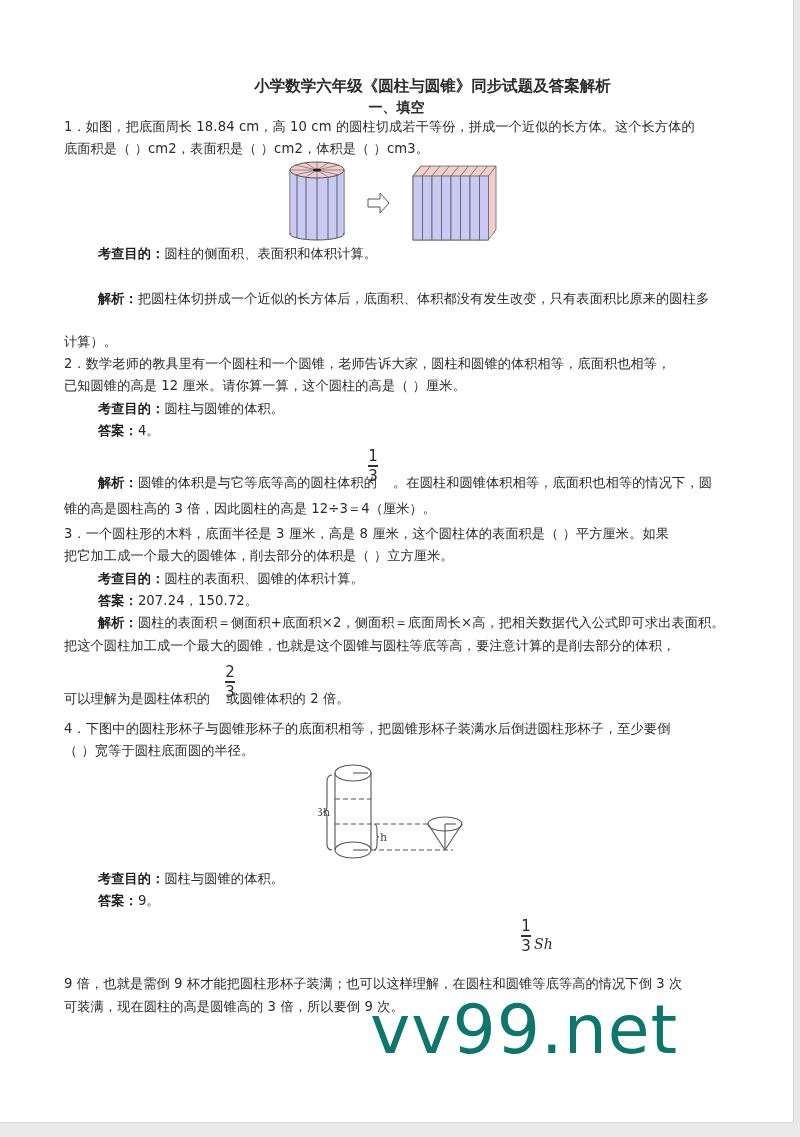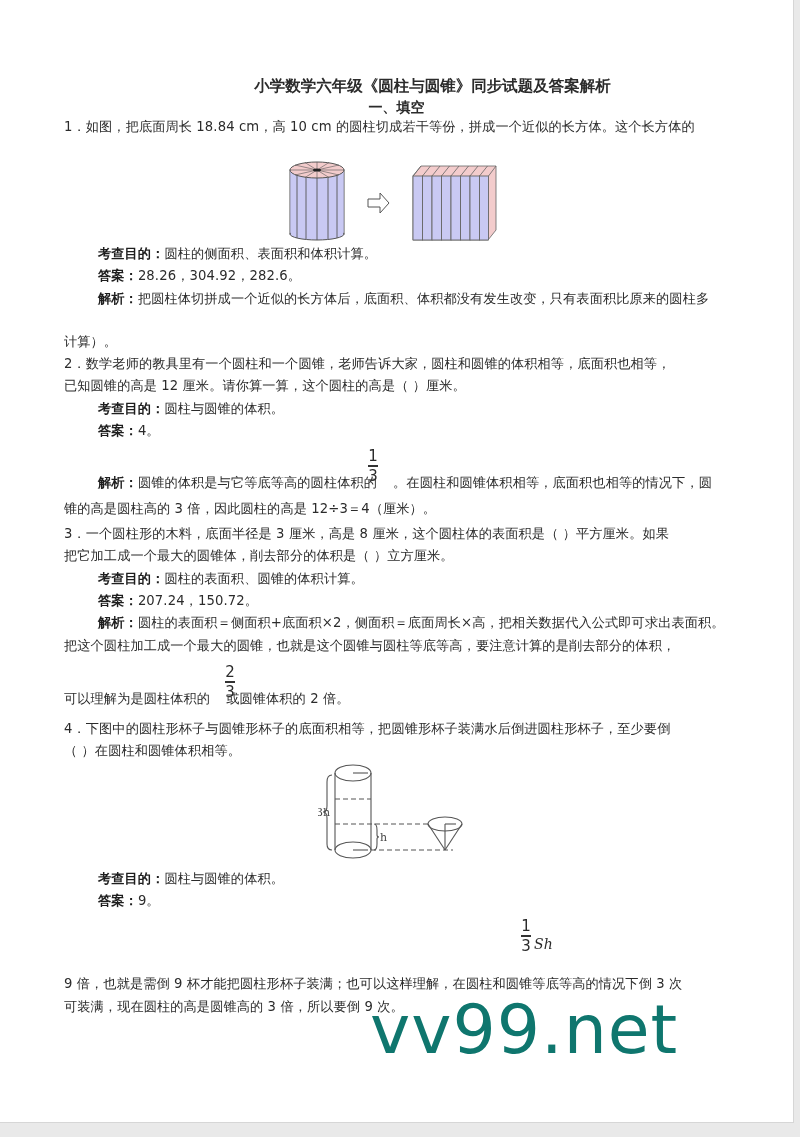--- a/index.html
+++ b/index.html
@@ -28,20 +28,21 @@
   </style>
 </head>
 <body>
 
 <div class="page">
 
   <div class="title">小学数学六年级《圆柱与圆锥》同步试题及答案解析</div>
   <div class="subtitle">一、填空</div>
 
   <div class="line" style="top:118px">1．如图，把底面周长 18.84 cm，高 10 cm 的圆柱切成若干等份，拼成一个近似的长方体。这个长方体的</div>
+  <div class="line" style="top:140px">底面积是（    ）cm2，表面积是（    ）cm2，体积是（    ）cm3。</div>
 
   <svg style="left:285px; top:160px" width="230" height="82" viewBox="0 0 230 82">
 
     <rect x="5" y="10" width="54" height="64" fill="#c9c9f3" stroke="#555" stroke-width="1"></rect>
     <ellipse cx="32" cy="74" rx="27" ry="6" fill="#c9c9f3" stroke="#555" stroke-width="1"></ellipse>
     <rect x="5.5" y="10" width="53" height="63" fill="#c9c9f3" stroke="none"></rect>
     <ellipse cx="32" cy="10" rx="27" ry="8" fill="#f3cccc" stroke="#555" stroke-width="1"></ellipse>
     <g stroke="#555" stroke-width="0.6">
       <line x1="32" y1="10" x2="5" y2="10"></line>
         <line x1="32" y1="10" x2="59" y2="10"></line>
@@ -77,21 +78,20 @@
         <rect x="175.5" y="16" width="9.5" height="64"></rect>
       <rect x="185" y="16" width="9.5" height="64"></rect>
         <rect x="194.5" y="16" width="9" height="64"></rect>
     </g>
     <g stroke="#666" stroke-width="0.8" fill="none">
       <path d="M128 16 L136 6 M137.5 16 L145.5 6 M147 16 L155 6 M156.5 16 L164.5 6 M166 16 L174 6 M175.5 16 L183.5 6 M185 16 L193 6 M194.5 16 L202.5 6 M203.5 16 L211 6"></path>
     </g>
   </svg>
 
   <div class="line" style="top:245px"><span class="b">考查目的：</span><span>圆柱的侧面积、表面积和体积计算。</span></div>
-  <div class="line" style="top:267px"><span class="b">答案：</span><span>28.26，304.92，282.6。</span></div>
   <div class="line" style="top:290px"><span class="b">解析：</span><span>把圆柱体切拼成一个近似的长方体后，底面积、体积都没有发生改变，只有表面积比原来的圆柱多</span></div>
   <div class="line" style="top:333px">计算）。</div>
 
   <div class="line" style="top:355px">2．数学老师的教具里有一个圆柱和一个圆锥，老师告诉大家，圆柱和圆锥的体积相等，底面积也相等，</div>
   <div class="line" style="top:377px">已知圆锥的高是 12 厘米。请你算一算，这个圆柱的高是（      ）厘米。</div>
   <div class="line" style="top:400px"><span class="b">考查目的：</span><span>圆柱与圆锥的体积。</span></div>
   <div class="line" style="top:422px"><span class="b">答案：</span><span>4。</span></div>
 
   <div class="frac" style="left:366px; top:448px">
     <span class="num">1</span>
@@ -109,21 +109,21 @@
   <div class="line" style="top:637px">把这个圆柱加工成一个最大的圆锥，也就是这个圆锥与圆柱等底等高，要注意计算的是削去部分的体积，</div>
 
   <div class="frac" style="left:223px; top:664px">
     <span class="num">2</span>
     <span class="bar"></span>
     <span class="den">3</span>
   </div>
   <div class="line" style="top:690px"><span>可以理解为是圆柱体积的</span><span style="display:inline-block;width:16px"></span><span>或圆锥体积的 2 倍。</span></div>
 
   <div class="line" style="top:720px">4．下图中的圆柱形杯子与圆锥形杯子的底面积相等，把圆锥形杯子装满水后倒进圆柱形杯子，至少要倒</div>
-  <div class="line" style="top:742px">（      ）在圆柱和圆锥体积相等。</div>
+  <div class="line" style="top:742px">（      ）宽等于圆柱底面圆的半径。</div>
 
   <svg style="left:318px; top:760px" width="160" height="105" viewBox="0 0 160 105">
     <g fill="none" stroke="#555" stroke-width="1.1">
 
       <ellipse cx="35" cy="13" rx="18" ry="8"></ellipse>
       <line x1="17" y1="13" x2="17" y2="90"></line>
       <line x1="53" y1="13" x2="53" y2="90"></line>
       <path d="M17 90 A18 8 0 0 0 53 90"></path>
       <path d="M17 90 A18 8 0 0 1 53 90"></path>
       <line x1="35" y1="13" x2="50" y2="13"></line>

